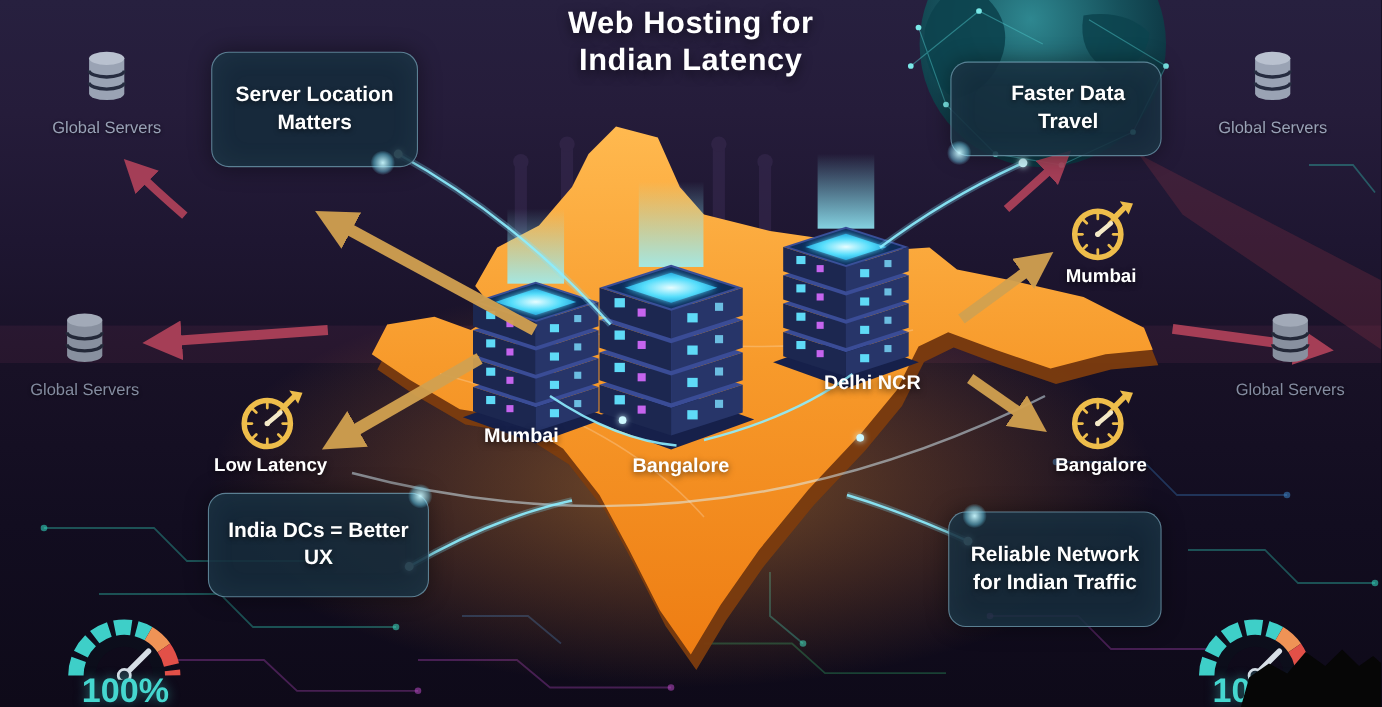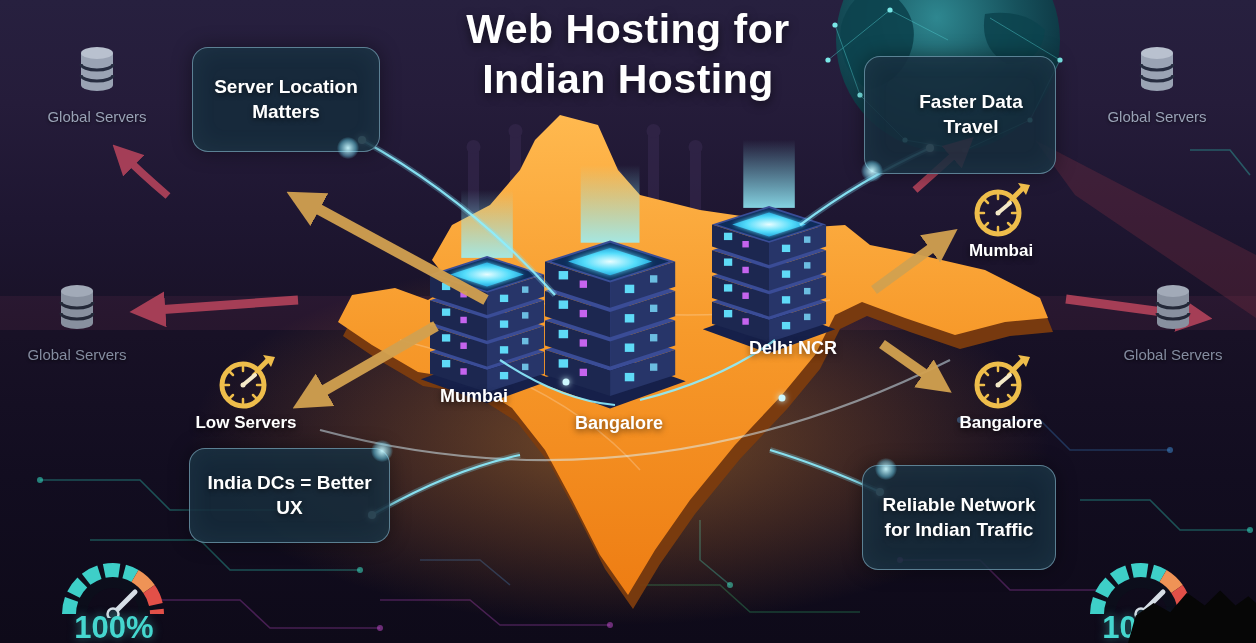--- a/index.html
+++ b/index.html
@@ -6,38 +6,38 @@
   .stage{
     position:relative;width:1256px;height:643px;overflow:hidden;
     font-family:"Liberation Sans",sans-serif;
     background:linear-gradient(180deg,#27203f 0%,#251c3a 16%,#1e1631 34%,#181126 52%,#120d20 74%,#0e0a19 100%);
   }
   .abs{position:absolute;}
   svg{display:block;}
   
   .title{
     left:50%;top:4px;transform:translateX(-50%);
-    text-align:center;color:#ffffff;font-weight:800;font-size:41px;line-height:1.22;
+    text-align:center;color:#ffffff;font-weight:800;font-size:28px;line-height:1.22;
     letter-spacing:.5px;text-shadow:0 3px 10px rgba(0,0,0,.55);white-space:nowrap;z-index:12;
   }
   
   .callout{
     position:absolute;display:flex;align-items:center;justify-content:center;text-align:center;
     padding:8px 12px;box-sizing:border-box;border-radius:16px;
     background:rgba(22,43,59,.88);border:1.5px solid rgba(150,200,222,.55);
     color:#fff;font-weight:700;font-size:19px;line-height:1.3;z-index:11;
     box-shadow:0 0 20px rgba(0,0,0,.4), inset 0 0 26px rgba(120,185,215,.08);
     text-shadow:0 2px 5px rgba(0,0,0,.5);
   }
   .callout .dot{
     position:absolute;width:22px;height:22px;border-radius:50%;
     background:radial-gradient(circle, rgba(200,248,255,.95) 0%, rgba(120,225,255,.4) 52%, rgba(120,225,255,0) 72%);
   }
   .c-tl{left:192px;top:47px;width:188px;height:105px;}
-  .c-tr{left:864px;top:56px;width:192px;height:118px;padding-left:34px;}
+  .c-tr{left:864px;top:56px;width:192px;height:86px;padding-left:34px;}
   .c-bl{left:189px;top:448px;width:201px;height:95px;}
   .c-br{left:862px;top:465px;width:194px;height:105px;}
   .c-tl .dot{right:20px;bottom:-8px;}
   .c-tr .dot{left:-4px;bottom:-9px;}
   .c-bl .dot{right:-4px;top:-9px;}
   .c-br .dot{left:12px;top:-8px;}
   
   .gs{position:absolute;width:130px;text-align:center;z-index:11;}
   .gs .lbl{margin-top:12px;font-size:15px;color:#99a2b6;text-shadow:0 1px 3px rgba(0,0,0,.6);}
   .gs.dim .lbl{color:#848ca0;}
@@ -258,21 +258,21 @@
         <path d="M 486,300 L 298,198" stroke-width="11" marker-end="url(#mTan)"></path>
         <path d="M 436,326 L 304,402" stroke-width="11" marker-end="url(#mTan)"></path>
         <path d="M 874,290 L 948,236" stroke-width="10" marker-end="url(#mTan)"></path>
         <path d="M 882,344 L 942,386" stroke-width="10" marker-end="url(#mTan)"></path>
       </g>
     </g>
   </svg>
 
   <div class="abs title">
     <div>Web Hosting for</div>
-    <div>Indian Hosting</div>
+    <div>Indian Latency</div>
   </div>
 
   <div class="callout c-tl">
     <span>Server Location Matters</span>
     <span class="dot"></span>
   </div>
   <div class="callout c-tr">
     <span>Faster Data Travel</span>
     <span class="dot"></span>
   </div>
@@ -339,21 +339,21 @@
             <line x1="42" y1="32" x2="46" y2="32"></line>
           <line x1="15" y1="19" x2="18" y2="22"></line>
             <line x1="38" y1="42" x2="41" y2="45"></line>
           <line x1="15" y1="45" x2="18" y2="42"></line>
             <line x1="38" y1="22" x2="41" y2="19"></line>
         </g>
         <line x1="28" y1="32" x2="40" y2="22" stroke="#f4e9c8" stroke-width="4"></line>
         <circle cx="28" cy="32" r="2.5" fill="#f4e9c8" stroke="none"></circle>
       </g>
     </svg>
-    <div class="lbl">Low Servers</div>
+    <div class="lbl">Low Latency</div>
   </div>
 
   <div class="clockwrap" style="left:945px;top:181px;width:112px;">
     <svg width="62" height="58" viewBox="0 0 62 58">
       <g stroke="#eebd4b" fill="none" stroke-linecap="round">
         <line x1="44" y1="16" x2="52" y2="8" stroke-width="5"></line>
         <polygon points="48,2 60,4 56,14" fill="#eebd4b" stroke="none"></polygon>
         <circle cx="28" cy="32" r="21" stroke-width="5"></circle>
         <g stroke-width="2.5">
           <line x1="28" y1="14" x2="28" y2="18"></line>

